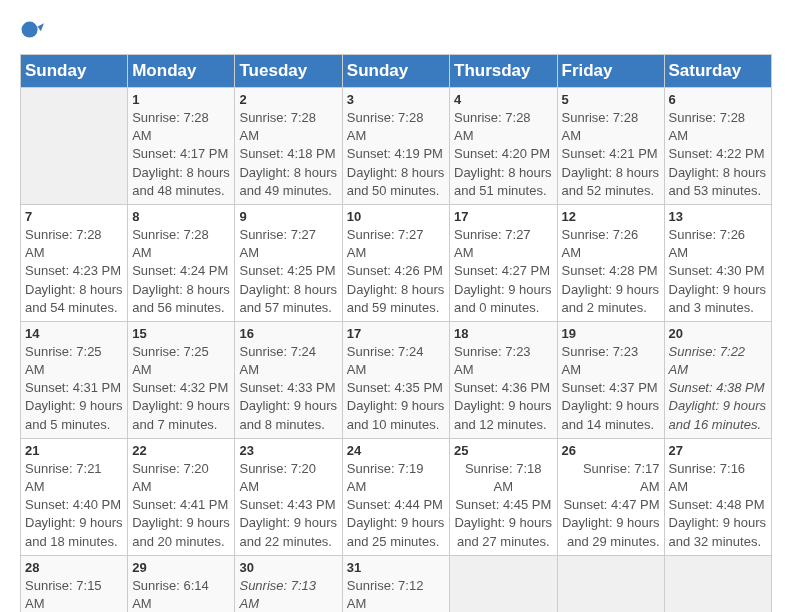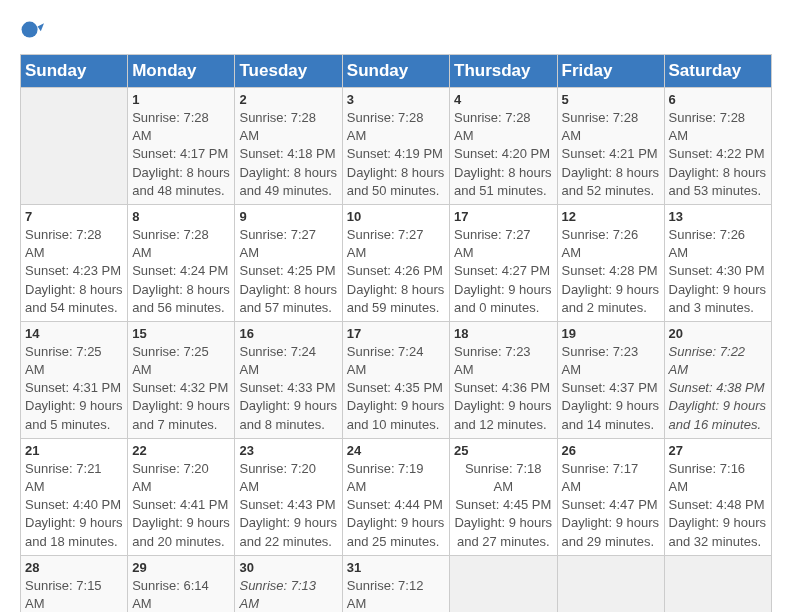--- a/index.html
+++ b/index.html
@@ -301,21 +301,21 @@
         </td>
         <td>
           <span class="day-number">25</span>
           <div class="day-info" style="white-space: pre-line; text-align: center;">Sunrise: 7:18 AM
 Sunset: 4:45 PM
 Daylight: 9 hours
 and 27 minutes.</div>
         </td>
         <td>
           <span class="day-number">26</span>
-          <div class="day-info" style="white-space: pre-line;">Sunrise: 7:17 AM
+          <div class="day-info" style="white-space: pre-line; text-align: right;">Sunrise: 7:17 AM
 Sunset: 4:47 PM
 Daylight: 9 hours
 and 29 minutes.</div>
         </td>
         <td>
           <span class="day-number">27</span>
           <div class="day-info" style="white-space: pre-line;">Sunrise: 7:16 AM
 Sunset: 4:48 PM
 Daylight: 9 hours
 and 32 minutes.</div>

